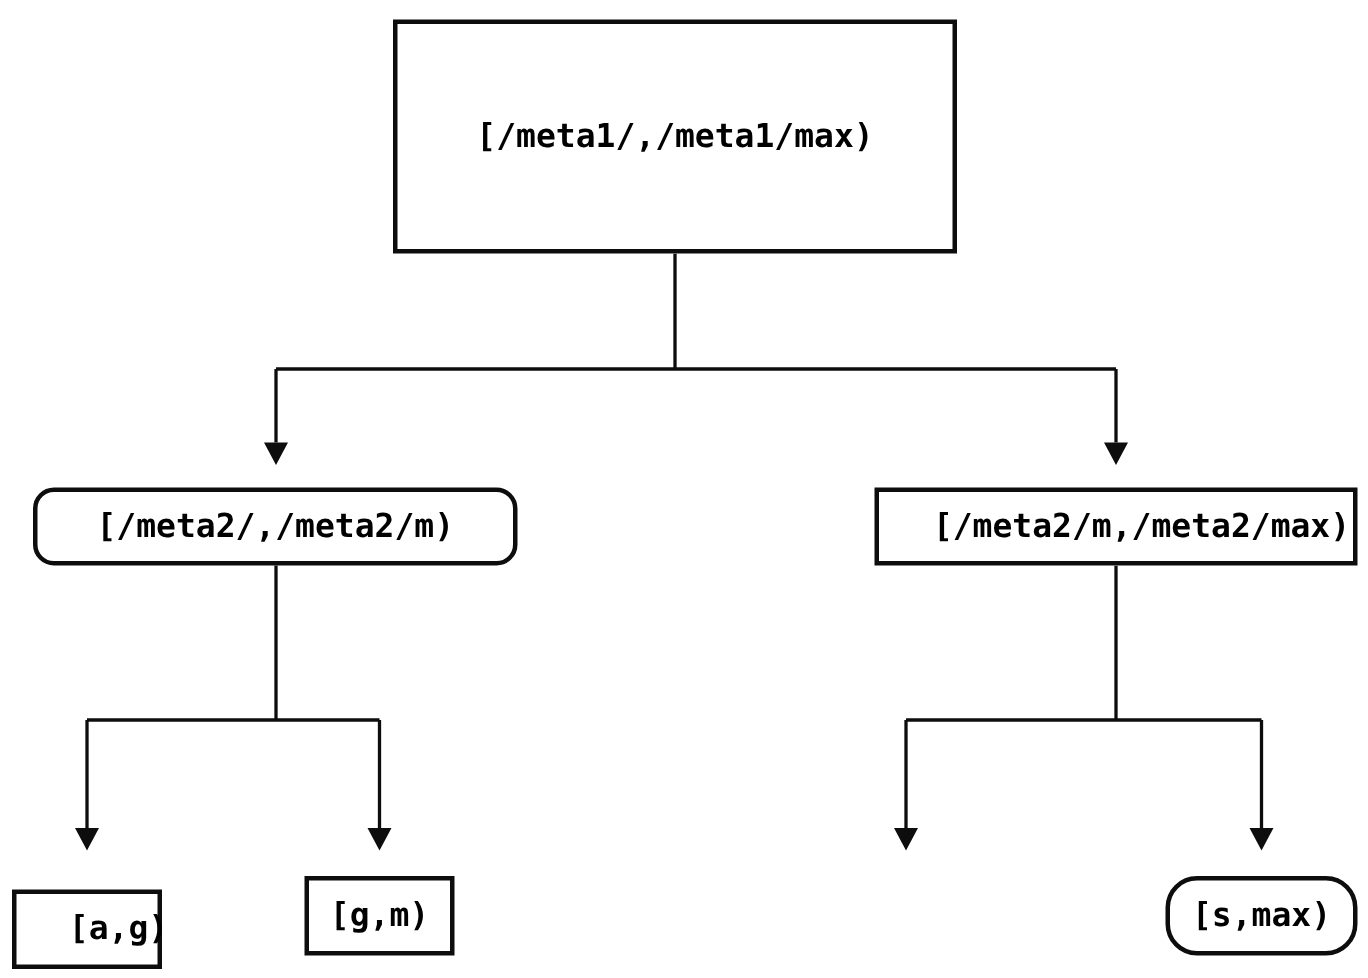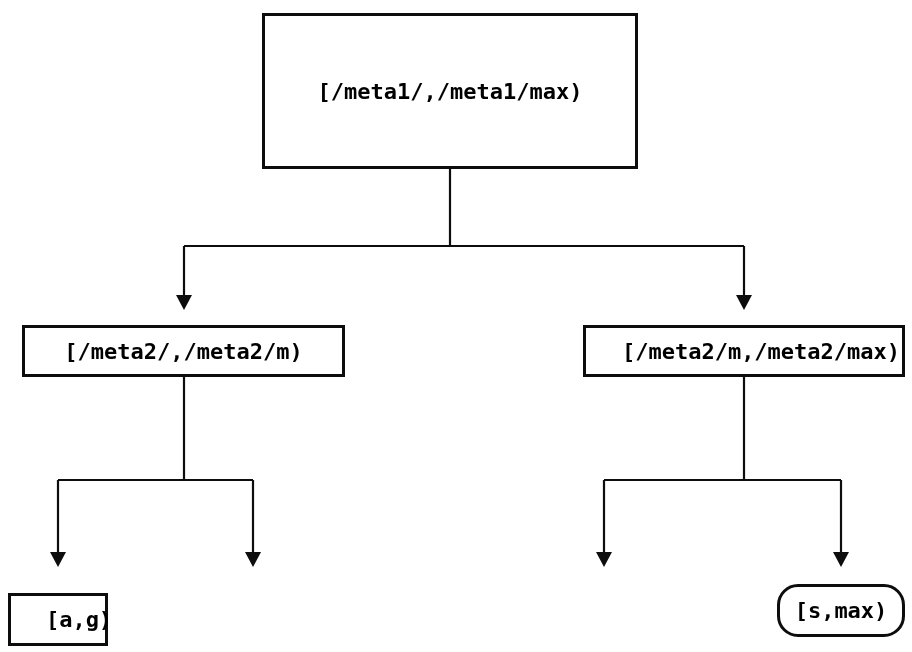--- a/index.html
+++ b/index.html
@@ -30,21 +30,21 @@
     display: flex;
     align-items: center;
     justify-content: center;
     font-weight: bold;
     font-size: 22px;
     color: #000000;
     white-space: nowrap;
   }
   
   .n-root  { left: 262px; top: 13px;  width: 376px; height: 156px; }
-  .n-l     { left: 22px;  top: 325px; width: 323px; height: 52px; }
+  .n-l     { left: 22px;  top: 325px; width: 323px; height: 52px; border-radius: 14px; }
   .n-r     { left: 583px; top: 325px; width: 322px; height: 52px; padding-left: 34px; }
   .n-ll    { left: 8px;   top: 593px; width: 100px; height: 53px; padding-left: 42px; }
   .n-lr    { left: 203px; top: 584px; width: 100px; height: 53px; }
   .n-rl    { left: 554px; top: 584px; width: 101px; height: 53px; }
   .n-rr    { left: 777px; top: 584px; width: 128px; height: 53px; border-radius: 21px; }
   .edge {
     stroke: #0d0d0d;
     stroke-width: 2.2;
     fill: none;
   }
@@ -91,19 +91,22 @@
   </div>
 
   <div class="node n-r">
     <span>[/meta2/m,/meta2/max)</span>
   </div>
 
   <div class="node n-ll">
     <span>[a,g)</span>
   </div>
 
+  <div class="node n-lr">
+    <span>[g,m)</span>
+  </div>
 
 
   <div class="node n-rr">
     <span>[s,max)</span>
   </div>
 
 </div>
 
 </body></html>

